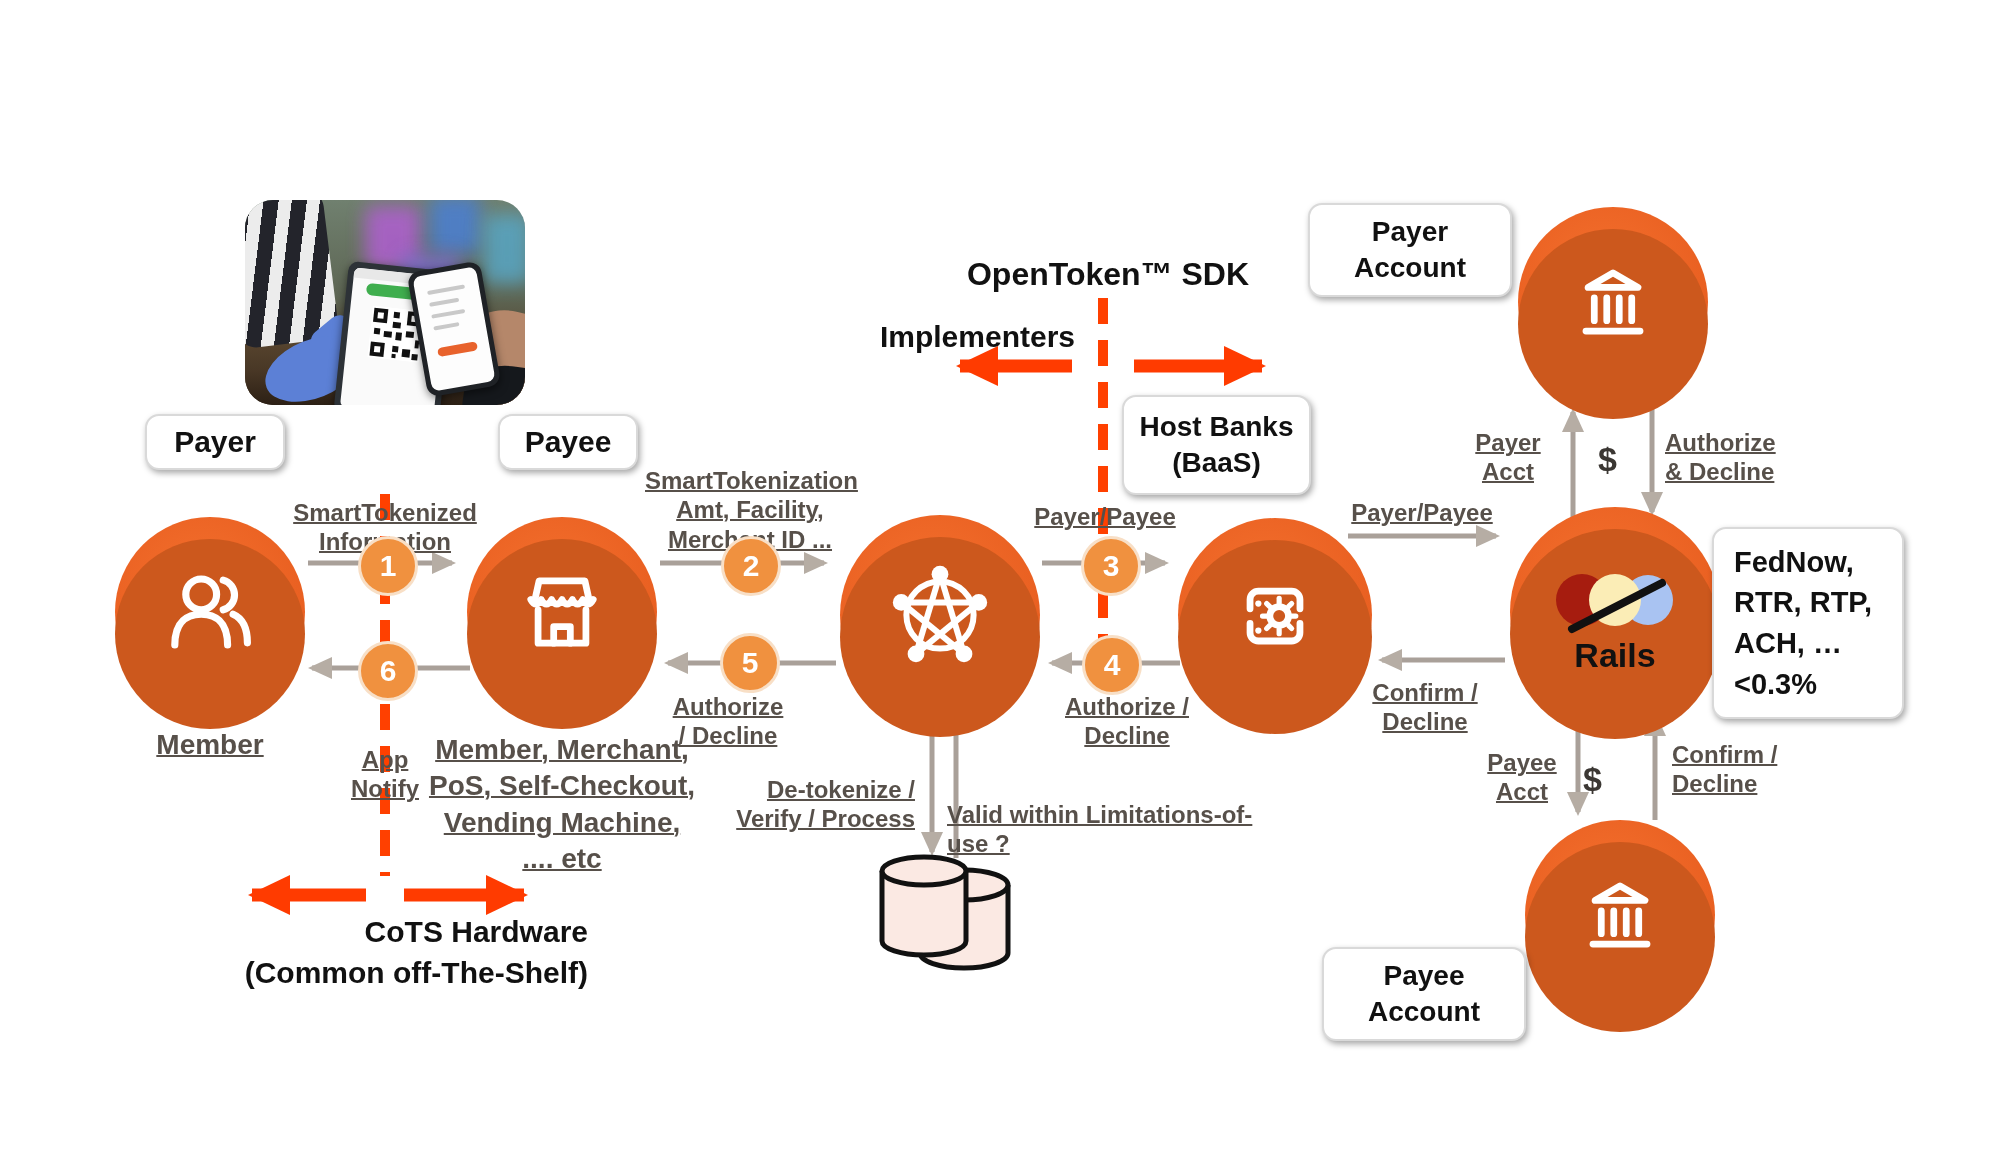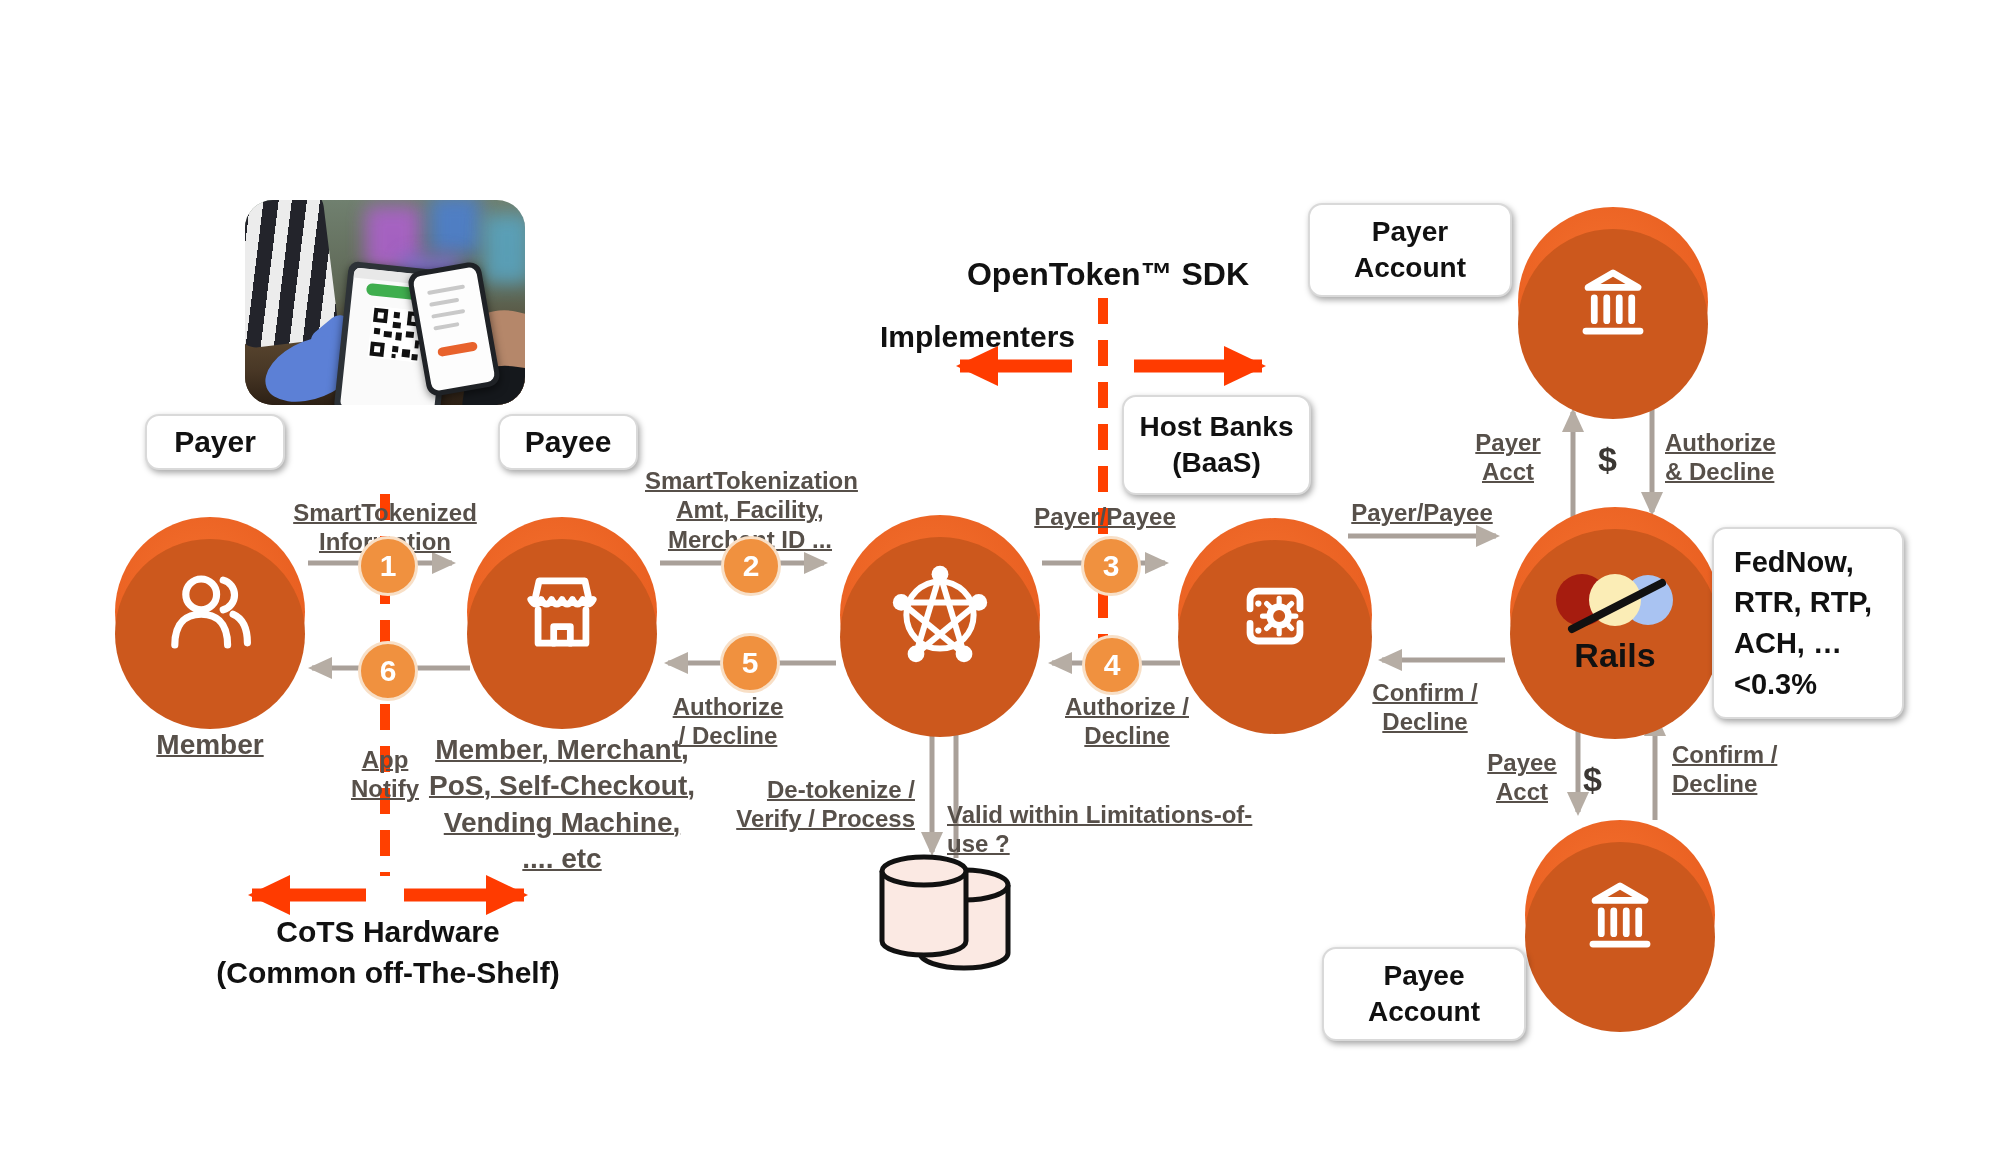--- a/index.html
+++ b/index.html
@@ -299,16 +299,16 @@
   <div class="glabel" style="left:1462px;top:748px;width:120px;">Payee
 Acct</div>
   <div class="dollar" style="left:1583px;top:760px;">$</div>
   <div class="glabel" style="left:1672px;top:740px;width:200px;text-align:left;">Confirm /
 Decline</div>
 
   <div class="glabel" style="left:730px;top:775px;width:185px;text-align:right;">De-tokenize /
 Verify / Process</div>
   <div class="glabel" style="left:947px;top:800px;width:330px;text-align:left;">Valid within Limitations-of-use ?</div>
 
-  <div class="blabel" style="left:188px;top:912px;width:400px;text-align:center;font-size:30px;line-height:1.35;">CoTS Hardware
+  <div class="blabel" style="left:188px;top:912px;width:400px;text-align:right;font-size:30px;line-height:1.35;">CoTS Hardware
 (Common off-The-Shelf)</div>
 
 </div>
 
 </body></html>

